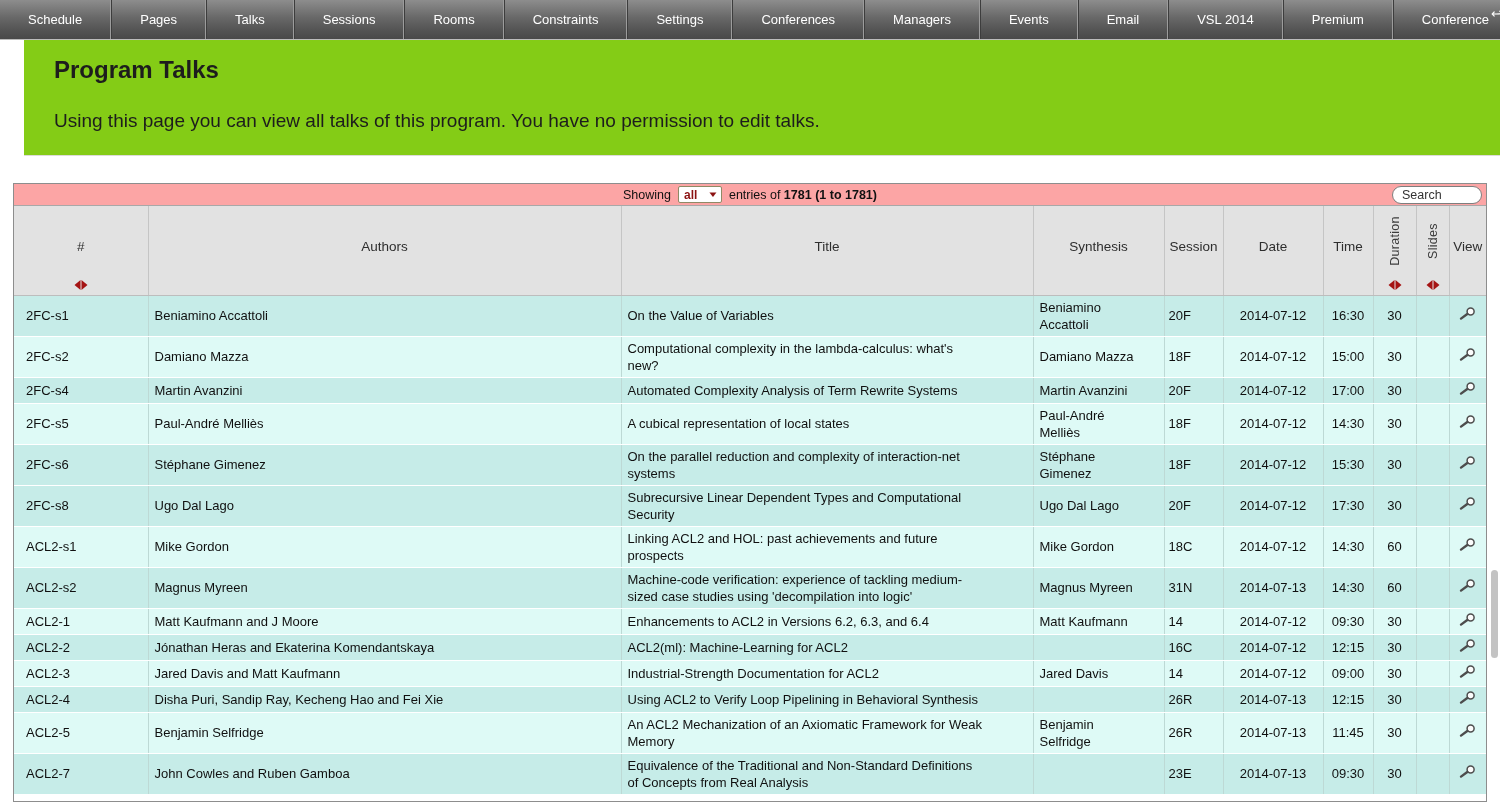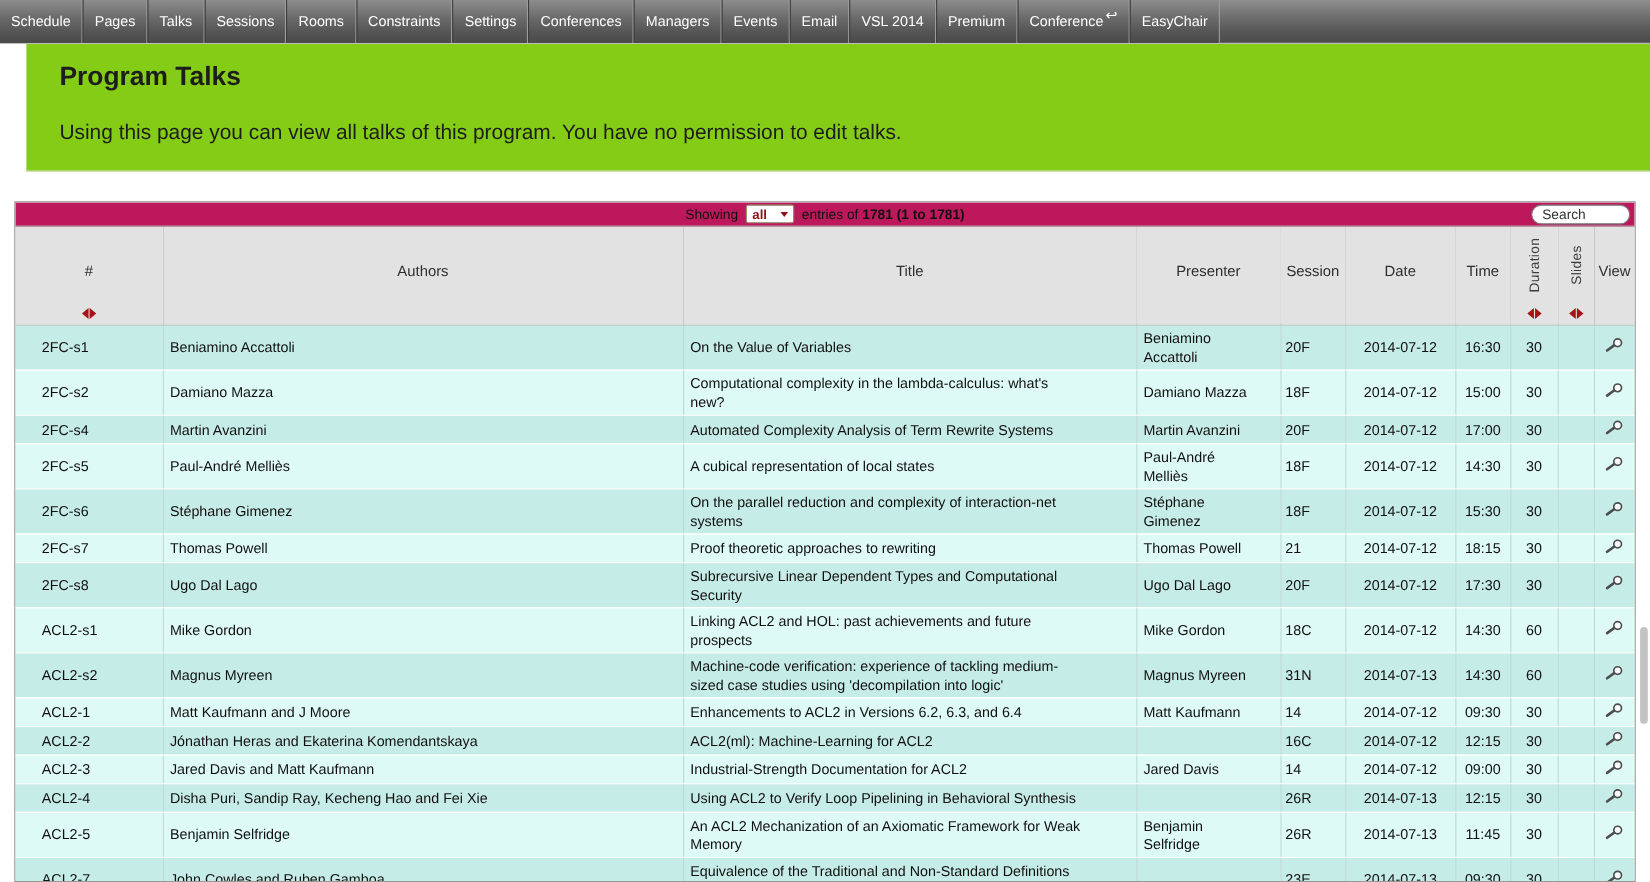--- a/index.html
+++ b/index.html
@@ -10,41 +10,41 @@
     --row-even:#defaf6;
   }
   html,body{width:1500px;height:802px;overflow:hidden;background:#ffffff;
     font-family:"Liberation Sans",sans-serif;}
   .page{position:relative;width:1500px;height:802px;}
 
   
   .navbar{position:absolute;top:0;left:0;width:1500px;height:40px;display:flex;align-items:stretch;
     background:linear-gradient(to bottom,#8f8f8f,#6a6a6a 45%,#565656 75%,#4b4b4b);
     border-bottom:1px solid #bcbcbc;}
-  .nav-tab{position:relative;display:flex;align-items:center;padding:0 10px;color:#fff;font-size:13px;
+  .nav-tab{position:relative;display:flex;align-items:center;padding:0 28px;color:#fff;font-size:13px;
     cursor:pointer;white-space:nowrap;
     background:linear-gradient(to bottom,#8d8d8d,#686868 45%,#555555 75%,#494949);
     border-right:1px solid #9c9c9c;border-left:1px solid #3d3d3d;}
   .nav-tab:first-child{border-left:none;}
   .nav-switch-icon{font-size:13px;margin-left:2px;position:relative;top:-6px;color:#fff;}
 
   
   .page-header{position:absolute;top:40px;left:0;width:1500px;height:116px;background:#84cc16;
     border-bottom:1px solid #dddbd8;margin-left:24px;}
   .page-title{position:absolute;left:30px;top:16px;font-size:24px;font-weight:bold;color:#1d1d1d;}
   .page-desc{position:absolute;left:30px;top:70px;font-size:19px;color:#1d1d1d;}
   .quick-links{position:absolute;top:0;right:0;width:171px;height:116px;background:#eae6e1;
     border-left:1px solid #c2bfba;padding:24px 0 0 28px;}
   .side-link{display:block;color:var(--link-blue);font-size:13px;text-decoration:none;margin-bottom:6px;}
   .side-sep{width:124px;border-top:2px solid #9a9a9a;margin:11px 0;}
 
   
   .table-wrap{position:absolute;left:13px;top:183px;width:1474px;height:619px;
     border:1px solid #8d8d8d;background:#fff;overflow:hidden;}
-  .showing-bar{position:relative;height:22px;background:#be185d;border-bottom:1px solid #a8a8a8;
+  .showing-bar{position:relative;height:22px;background:#fca5a5;border-bottom:1px solid #a8a8a8;
     display:flex;align-items:center;justify-content:center;gap:7px;font-size:12.5px;color:#111;}
   .entries-select{display:flex;align-items:center;justify-content:space-between;width:44px;height:17px;
     background:#fff;border:1px solid #8f8a66;border-radius:2px;padding:0 4px 0 5px;
     color:#8b1212;font-size:12px;font-weight:bold;cursor:pointer;}
   .sel-arrow{font-size:8px;color:#8b1212;transform:scaleX(1.5);}
   .sh-entries b{font-weight:bold;}
   .search-input{position:absolute;right:4px;top:2px;width:90px;height:18px;border:1px solid #7e7e7e;
     border-radius:9px;padding:0 9px;font-size:12.5px;font-family:inherit;color:#222;background:#fff;outline:none;}
   .search-input::placeholder{color:#333;opacity:1;}
 
@@ -58,21 +58,21 @@
   .sort-arrows{position:absolute;bottom:5px;left:50%;transform:translateX(-50%);display:flex;gap:1px;cursor:pointer;}
   .tri{width:0;height:0;border-top:5px solid transparent;border-bottom:5px solid transparent;display:inline-block;}
   .tri-l{border-right:6px solid var(--accent-red);}
   .tri-r{border-left:6px solid var(--accent-red);}
 
   .talks-table td{font-size:13px;line-height:17px;color:#101010;padding:3px 6px;
     border-right:1px solid #bdd9d5;border-bottom:1px solid #ffffff;vertical-align:middle;white-space:pre-line;}
   .talks-table td:last-child{border-right:none;}
   tr.odd td{background:var(--row-odd);}
   tr.even td{background:var(--row-even);}
-  td.col-id{padding-left:24px;}
+  td.col-id{padding-left:12px;}
   td.col-session{padding-left:4px;}
   td.col-date,td.col-time,td.col-duration,td.col-slides,td.col-view{text-align:center;}
   .view-btn{display:inline-block;cursor:pointer;line-height:0;}
 
   .scroll-thumb{position:absolute;right:2px;top:570px;width:7px;height:88px;background:#c3c3c3;border-radius:4px;}
 </style>
 </head>
 <body>
 
 <div class="page">
@@ -167,21 +167,21 @@
                 <i class="tri tri-r"></i>
               </span>
             </th>
             <th class="col-authors">
               <span class="th-label">Authors</span>
             </th>
             <th class="col-title">
               <span class="th-label">Title</span>
             </th>
             <th class="col-presenter">
-              <span class="th-label">Presenter</span>
+              <span class="th-label">Synthesis</span>
             </th>
             <th class="col-session">
               <span class="th-label">Session</span>
             </th>
             <th class="col-date">
               <span class="th-label">Date</span>
             </th>
             <th class="col-time">
               <span class="th-label">Time</span>
             </th>
@@ -271,35 +271,20 @@
           <tr class="odd">
             <td class="col-id">2FC-s6</td>
             <td class="col-authors">Stéphane Gimenez</td>
             <td class="col-title">On the parallel reduction and complexity of interaction-net
 systems</td>
             <td class="col-presenter">Stéphane
 Gimenez</td>
             <td class="col-session">18F</td>
             <td class="col-date">2014-07-12</td>
             <td class="col-time">15:30</td>
-            <td class="col-duration">30</td>
-            <td class="col-slides"></td>
-            <td class="col-view"><span class="view-btn"><svg width="17" height="15" viewBox="0 0 17 15">
-                  <circle cx="11.6" cy="5.6" r="3.5" fill="#fcfcfc" stroke="#4d4d4d" stroke-width="1.5"></circle>
-                  <line x1="2" y1="12.6" x2="8.3" y2="8" stroke="#4d4d4d" stroke-width="2.4" stroke-linecap="round"></line>
-                </svg></span></td>
-          </tr>
-          <tr class="even">
-            <td class="col-id">2FC-s7</td>
-            <td class="col-authors">Thomas Powell</td>
-            <td class="col-title">Proof theoretic approaches to rewriting</td>
-            <td class="col-presenter">Thomas Powell</td>
-            <td class="col-session">21</td>
-            <td class="col-date">2014-07-12</td>
-            <td class="col-time">18:15</td>
             <td class="col-duration">30</td>
             <td class="col-slides"></td>
             <td class="col-view"><span class="view-btn"><svg width="17" height="15" viewBox="0 0 17 15">
                   <circle cx="11.6" cy="5.6" r="3.5" fill="#fcfcfc" stroke="#4d4d4d" stroke-width="1.5"></circle>
                   <line x1="2" y1="12.6" x2="8.3" y2="8" stroke="#4d4d4d" stroke-width="2.4" stroke-linecap="round"></line>
                 </svg></span></td>
           </tr>
           <tr class="odd">
             <td class="col-id">2FC-s8</td>
             <td class="col-authors">Ugo Dal Lago</td>

